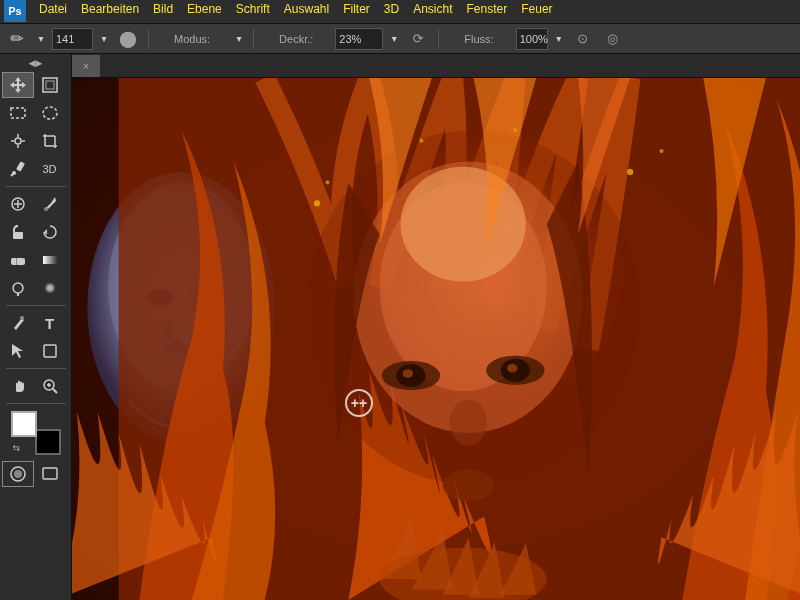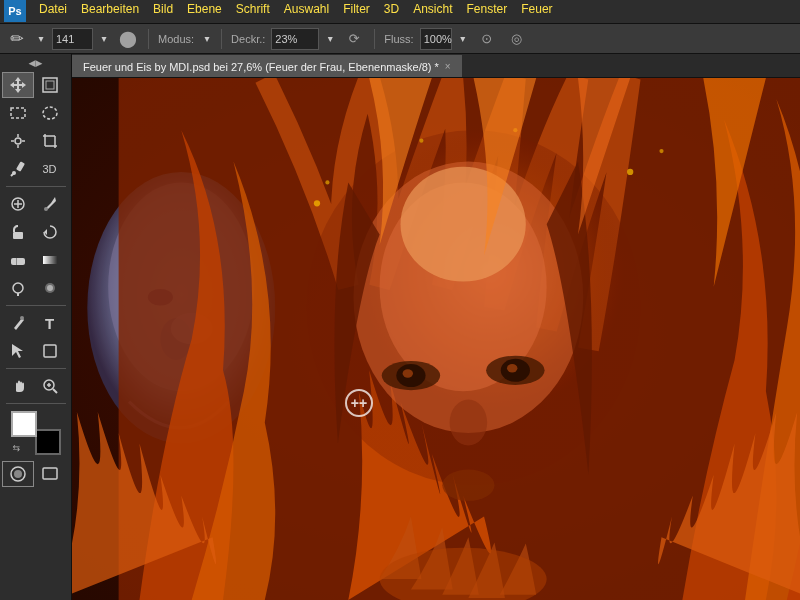--- a/index.html
+++ b/index.html
@@ -73,21 +73,21 @@
       background: #222;
       height: 22px;
       width: 41px;
       padding: 0 3px;
       font-size: 11px;
       color: #ccc;
     }
     .toolbar-label {
       font-size: 11px;
       color: #aaa;
-      margin: 0 2px;
+      margin: 0 18px;
       text-align: right;
     }
     .toolbar-select {
       height: 22px;
       background: #222;
       border: 1px solid #555;
       color: #ccc;
       font-size: 11px;
       padding: 0 2px;
       cursor: pointer;
@@ -467,21 +467,20 @@
             <rect x="2" y="3" width="14" height="11" rx="1" fill="none" stroke="#ccc" stroke-width="1.5"></rect>
           </svg>
       </div>
     </div>
   </div>
 
   <div id="canvas-area">
 
     <div id="tab-bar">
       <div class="tab-item active">
-        <span>Feuer und Eis by MDI.psd bei 27,6% (Feuer der Frau, Ebenenmaske/8) *</span>
         <span class="tab-close">×</span>
       </div>
     </div>
 
     <div id="image-canvas">
 
       <svg id="canvas-bg" viewBox="0 0 728 500" preserveAspectRatio="xMidYMid slice" xmlns="http://www.w3.org/2000/svg">
         <defs>
 
           <radialGradient id="bgGrad" cx="50%" cy="50%" r="70%">

